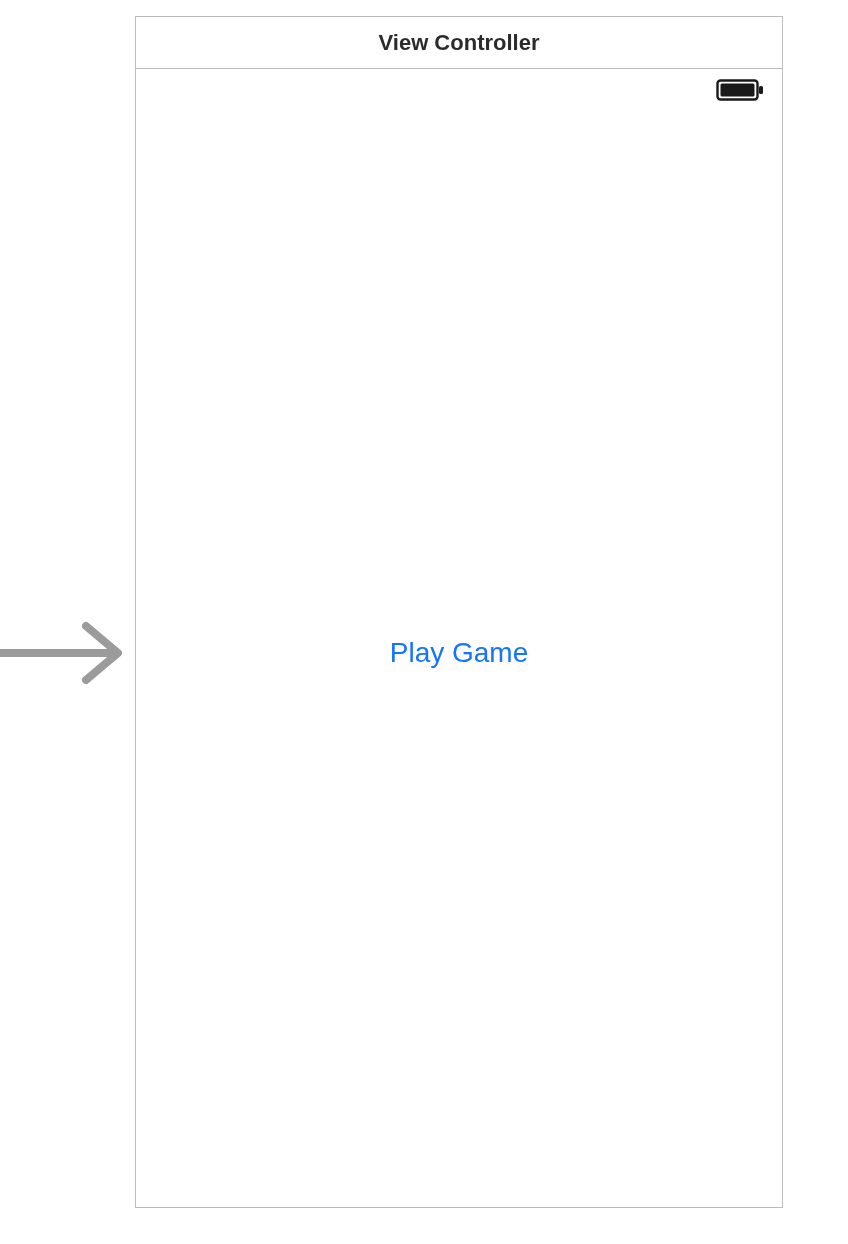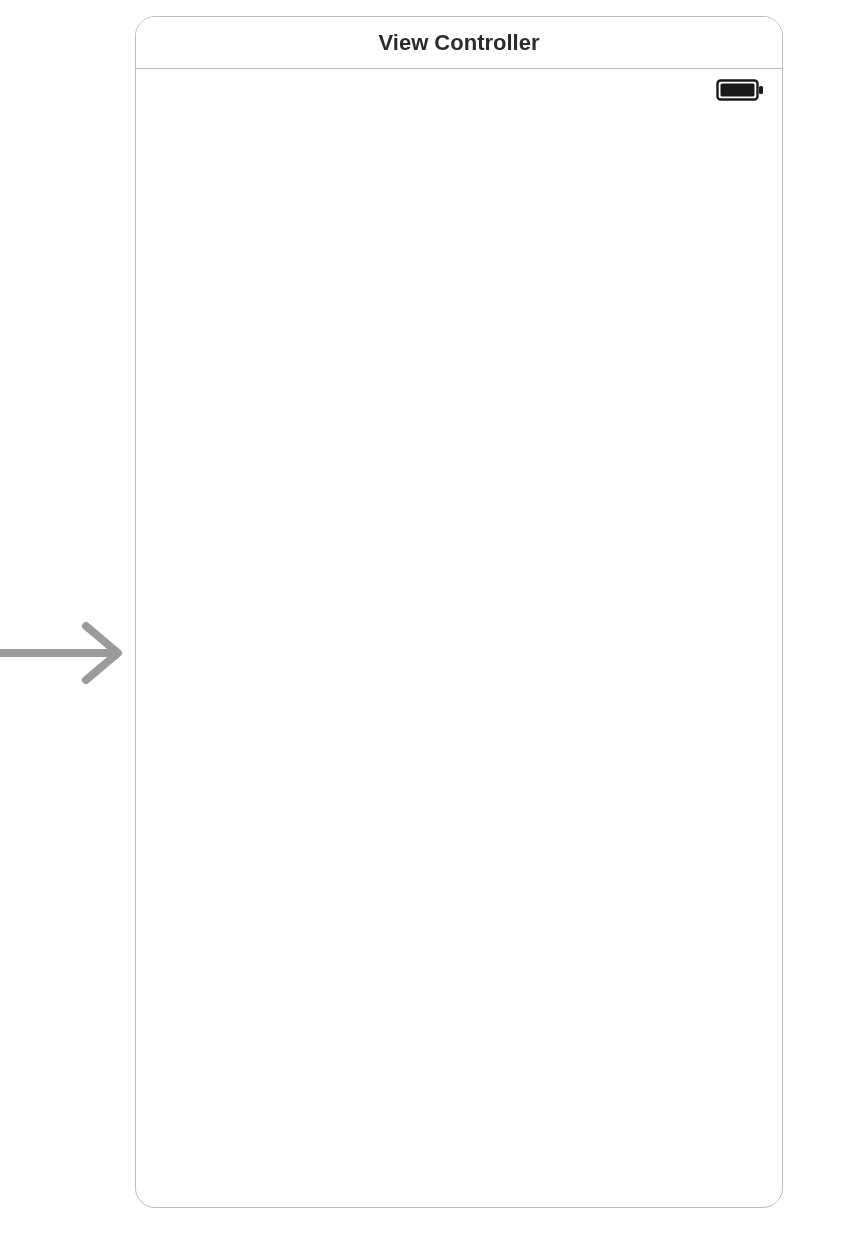--- a/index.html
+++ b/index.html
@@ -24,21 +24,21 @@
     .storyboard-arrow svg {
       display: block;
     }
     .scene-frame {
       position: absolute;
       left: 135px;
       top: 16px;
       width: 648px;
       height: 1192px;
       border: 1px solid #bcbcbc;
-      border-radius: 20px;
+      border-radius: 0;
       overflow: hidden;
       background: #ffffff;
     }
     .title-bar {
       height: 52px;
       border-bottom: 1px solid #bcbcbc;
       display: flex;
       align-items: center;
       justify-content: center;
       font-weight: 700;
@@ -103,14 +103,15 @@
     <span class="battery-icon">
       <svg viewBox="0 0 48 22" width="48" height="22">
         <rect x="1.5" y="1.5" width="40" height="19" rx="3" ry="3" fill="none" stroke="#1a1a1a" stroke-width="2.4"></rect>
         <rect x="4.5" y="4.5" width="34" height="13" rx="1.5" ry="1.5" fill="#1a1a1a"></rect>
         <rect x="43" y="7" width="4" height="8" rx="1.5" ry="1.5" fill="#1a1a1a"></rect>
       </svg>
     </span>
   </div>
 
   <div class="content-area">
+    <button class="menu-button play-button">Play Game</button>
   </div>
 </div>
 
 </body></html>

